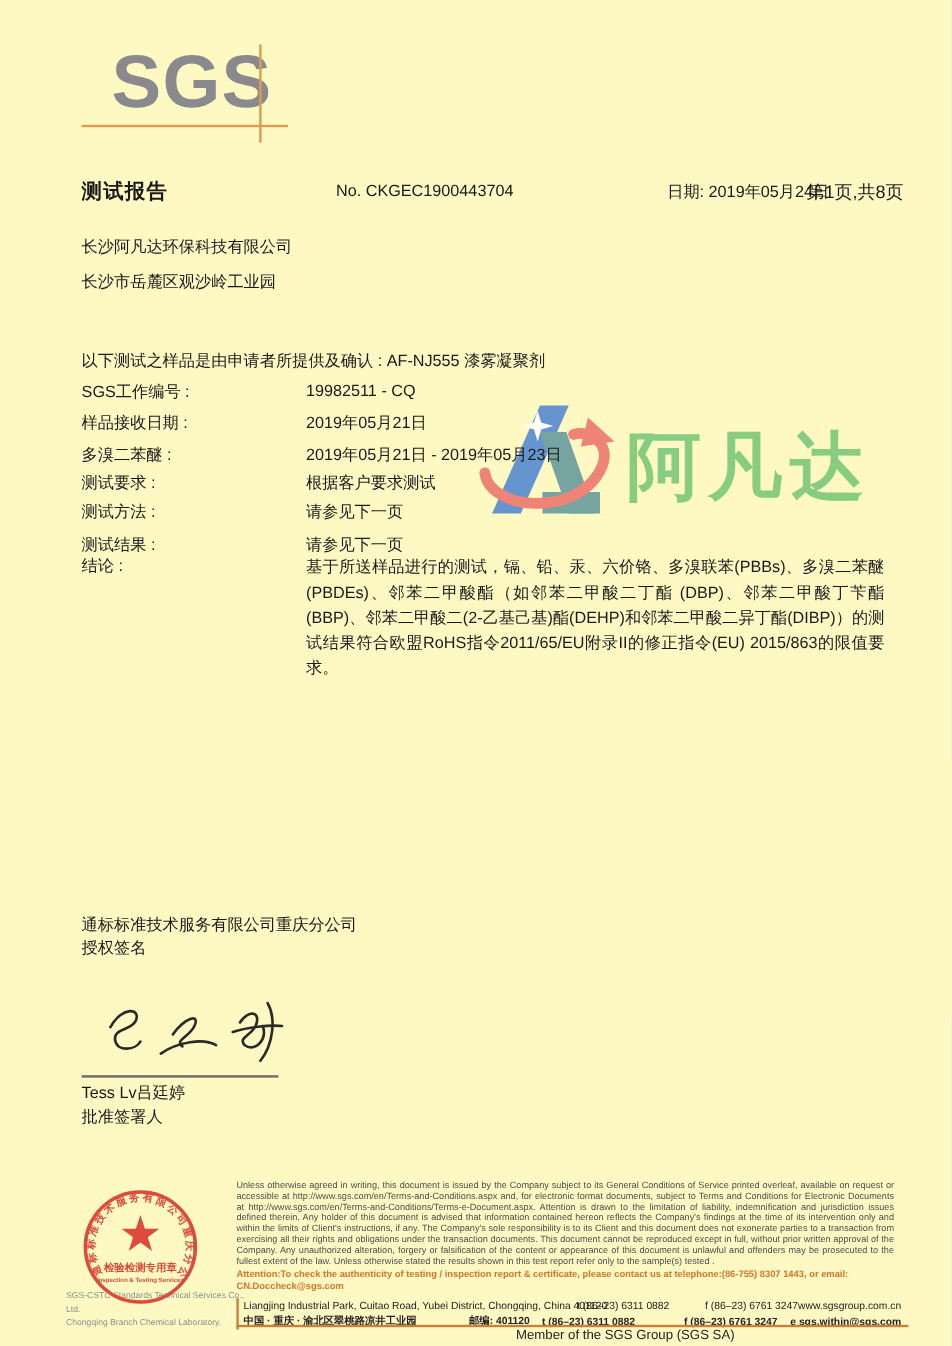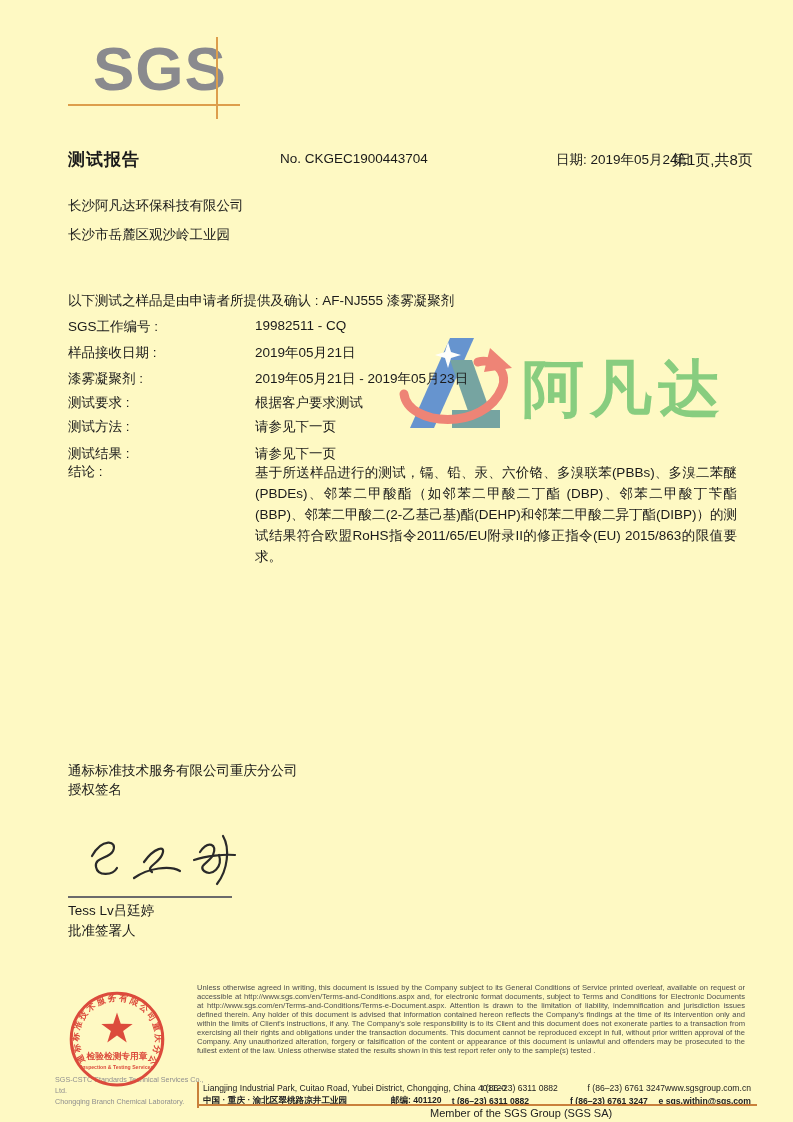--- a/index.html
+++ b/index.html
@@ -87,21 +87,21 @@
 
   <div class="frow r0 fg">
     <span class="lbl">SGS工作编号 :</span>
     <span class="val">19982511 - CQ</span>
   </div>
   <div class="frow r1 fg">
     <span class="lbl">样品接收日期 :</span>
     <span class="val">2019年05月21日</span>
   </div>
   <div class="frow r2 fg">
-    <span class="lbl">漆雾凝聚剂 :</span>
+    <span class="lbl">多溴二苯醚 :</span>
     <span class="val">2019年05月21日 - 2019年05月23日</span>
   </div>
   <div class="frow r3 fg">
     <span class="lbl">测试要求 :</span>
     <span class="val">根据客户要求测试</span>
   </div>
   <div class="frow r4 fg">
     <span class="lbl">测试方法 :</span>
     <span class="val">请参见下一页</span>
   </div>
@@ -144,20 +144,21 @@
     <text x="60" y="80" font-size="9.5" fill="#dc4b3c" text-anchor="middle" font-weight="bold">检验检测专用章</text>
     <text x="60" y="90" font-size="5.6" fill="#dc4b3c" text-anchor="middle" font-weight="bold">Inspection &amp; Testing Services</text>
   </svg>
 
   <div class="abs lab-name">
     <div>SGS-CSTC Standards Technical Services Co., Ltd.</div>
     <div>Chongqing Branch Chemical Laboratory.</div>
   </div>
 
   <div class="abs legal">Unless otherwise agreed in writing, this document is issued by the Company subject to its General Conditions of Service printed overleaf, available on request or accessible at http://www.sgs.com/en/Terms-and-Conditions.aspx and, for electronic format documents, subject to Terms and Conditions for Electronic Documents at http://www.sgs.com/en/Terms-and-Conditions/Terms-e-Document.aspx. Attention is drawn to the limitation of liability, indemnification and jurisdiction issues defined therein. Any holder of this document is advised that information contained hereon reflects the Company's findings at the time of its intervention only and within the limits of Client's instructions, if any. The Company's sole responsibility is to its Client and this document does not exonerate parties to a transaction from exercising all their rights and obligations under the transaction documents. This document cannot be reproduced except in full, without prior written approval of the Company. Any unauthorized alteration, forgery or falsification of the content or appearance of this document is unlawful and offenders may be prosecuted to the fullest extent of the law. Unless otherwise stated the results shown in this test report refer only to the sample(s) tested .</div>
+  <div class="abs attention">Attention:To check the authenticity of testing / inspection report &amp; certificate, please contact us at telephone:(86-755) 8307 1443, or email: CN.Doccheck@sgs.com</div>
 
   <div class="abs addr-vline"></div>
 
   <div class="addr-row addr-en">
     <span class="addr-name">Liangjing Industrial Park, Cuitao Road, Yubei District, Chongqing, China 401120</span>
     <span class="addr-tel">t (86–23) 6311 0882</span>
     <span class="addr-fax">f (86–23) 6761 3247</span>
     <span class="addr-web">www.sgsgroup.com.cn</span>
   </div>
 

